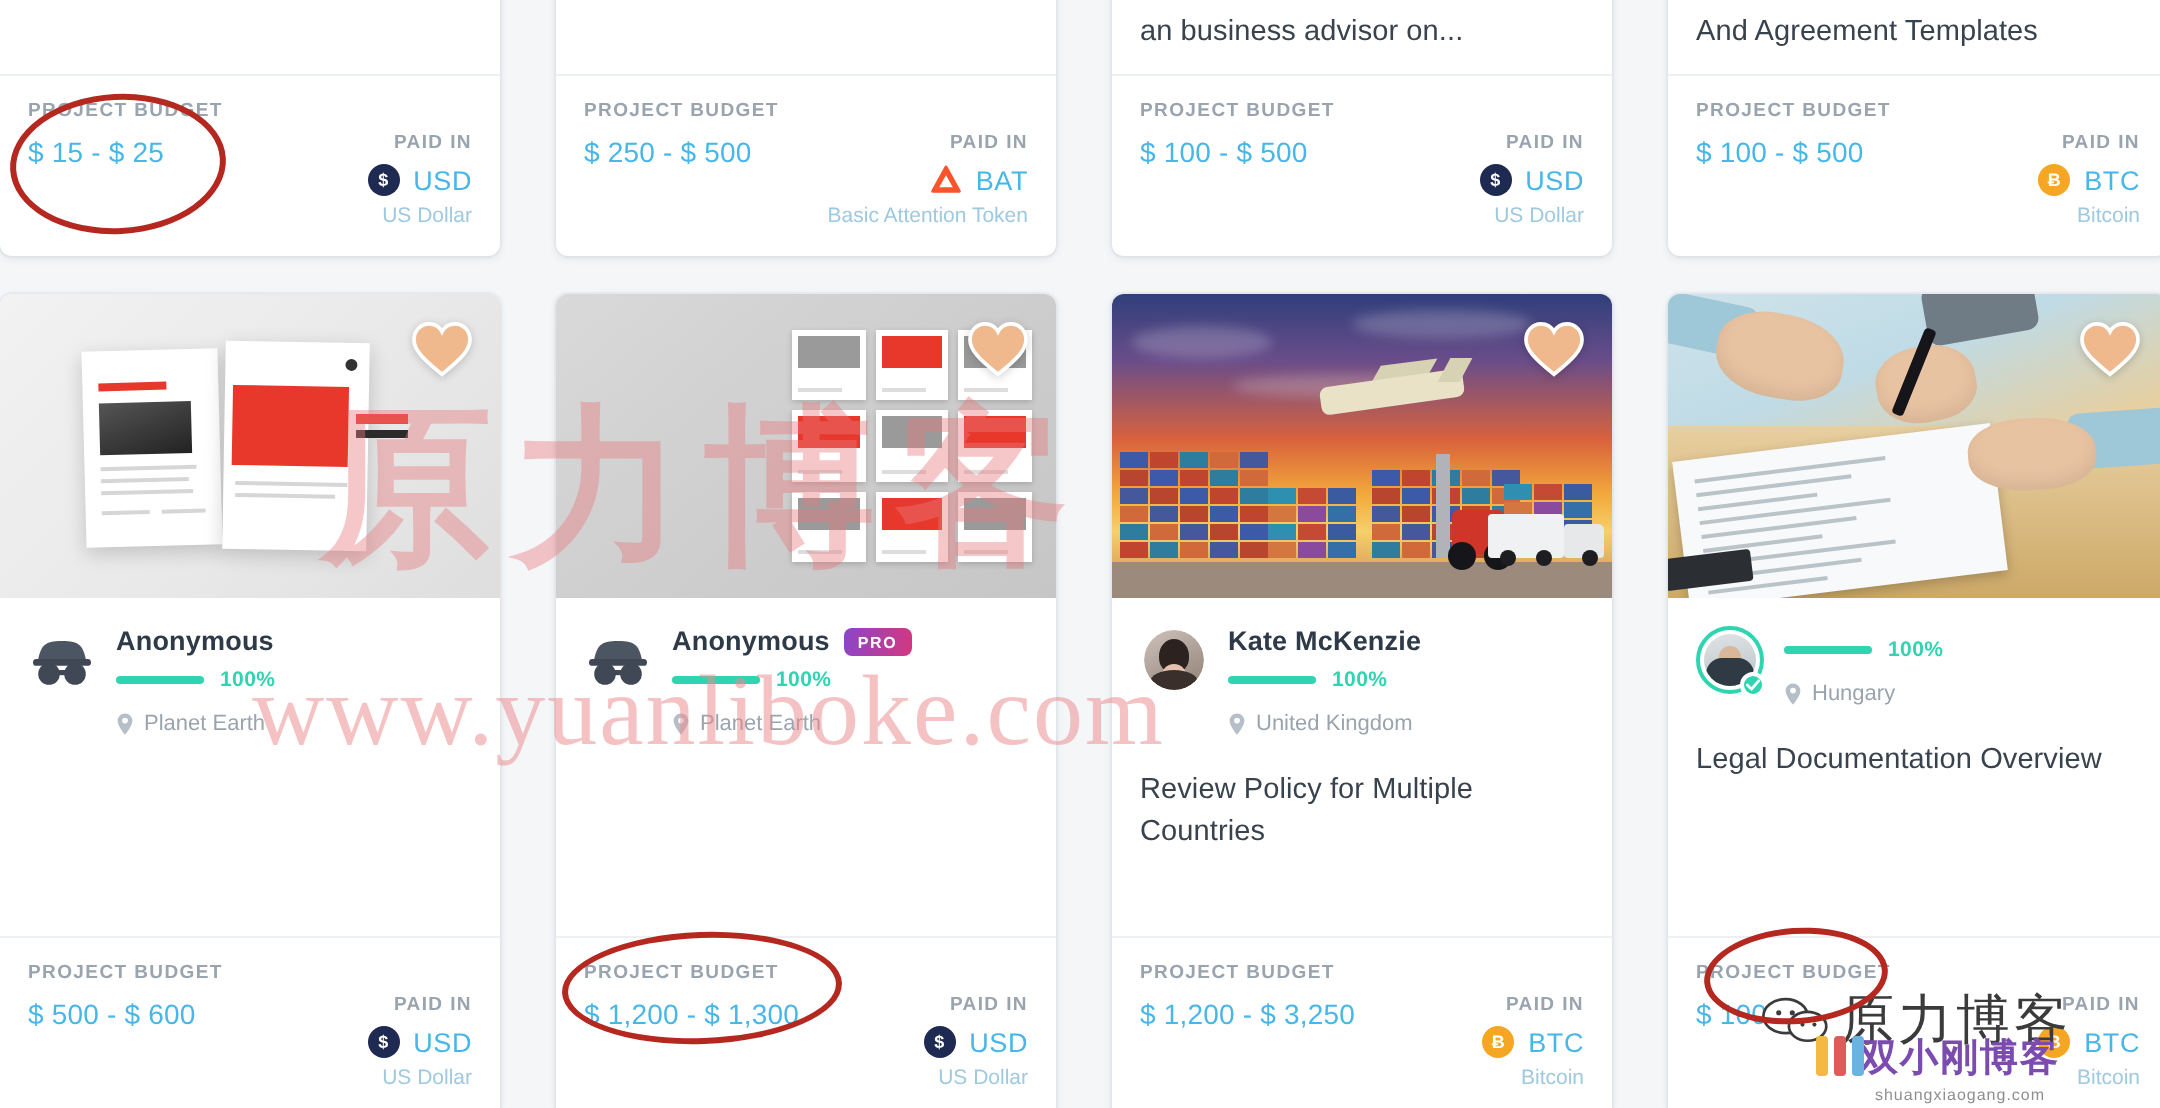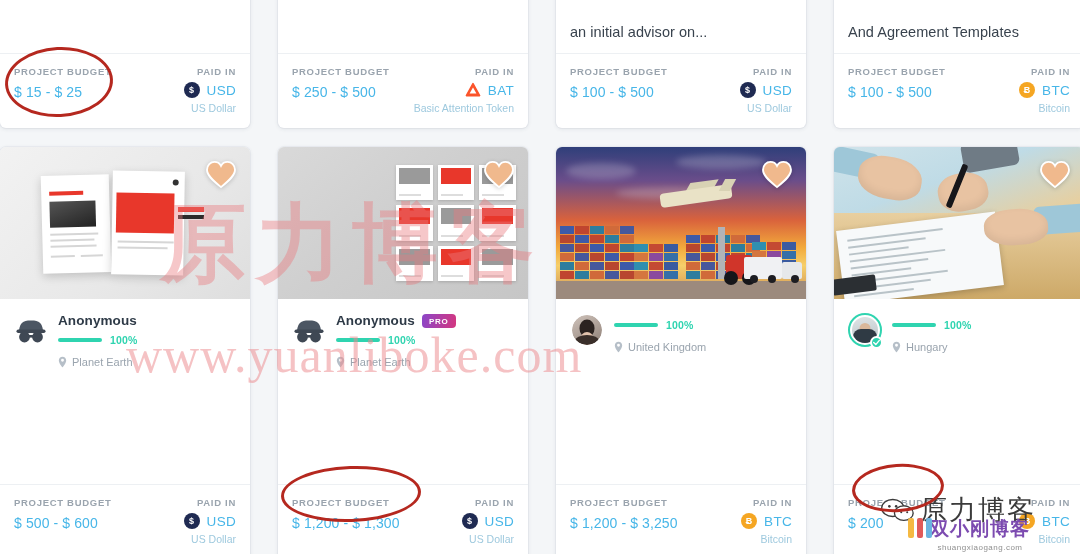--- a/index.html
+++ b/index.html
@@ -117,21 +117,21 @@
   .rbar { width:44px; height:3.5px; border-radius:2px; background:#2fd4b0; }
   .rpct { font-size:10.5px; color:#2fd4b0; font-weight:700; letter-spacing:.2px; }
   .loc { display:flex; align-items:center; gap:5px; margin-top:10px; }
   .loc svg { width:9px; height:12px; display:block; }
   .loc span { font-size:11px; color:#9aa4ae; }
   .title { margin-top:17px; font-size:14.5px; line-height:1.45; color:#39434e; letter-spacing:.05px; }
 
   
   .footer { border-top:1px solid #edf0f3; padding:12px 14px 14px; display:flex; justify-content:space-between; align-items:flex-start; }
   .f-left  { }
-  .f-right { text-align:right; }
+  .f-right { text-align:right;margin-top:16px; }
   .f-label { font-size:9.5px; color:#9aa4ae; letter-spacing:.7px; font-weight:600; text-transform:uppercase; }
   .f-amount{ margin-top:7px; font-size:14px; color:#47b6e8; font-weight:400; letter-spacing:.1px; white-space:nowrap; }
   .f-coin  { margin-top:5px; display:flex; align-items:center; justify-content:flex-end; gap:7px; }
   .coin-ic { width:16px; height:16px; border-radius:50%; display:flex; align-items:center; justify-content:center;
              font-size:9px; font-weight:700; color:#fff; }
   .coin-usd{ background:#1f2a52; }
   .coin-btc{ background:#f5a623; }
   .coin-bat{ background:transparent; }
   .coin-bat svg { width:16px; height:16px; display:block; }
   .coin-code { font-size:13.5px; color:#47b6e8; letter-spacing:.3px; }
@@ -206,21 +206,21 @@
                 </svg>
               </span>
               <span class="coin-code">BAT</span>
             </div>
             <div class="f-currency">Basic Attention Token</div>
           </div>
         </div>
       </div>
       <div class="card">
         <div class="body" style="flex:1;display:flex;align-items:flex-end;padding-bottom:10px;">
-          <div class="title" style="margin:0;">an initial advisor on...</div>
+          <div class="title" style="margin:0;">an business advisor on...</div>
         </div>
         <div class="footer">
           <div class="f-left">
             <div class="f-label">PROJECT BUDGET</div>
             <div class="f-amount">$ 100 - $ 500</div>
           </div>
           <div class="f-right">
             <div class="f-label">PAID IN</div>
             <div class="f-coin">
               <span class="coin-ic coin-usd">$</span>
@@ -511,32 +511,36 @@
             <div class="avatar photo">
               <div class="img" style="position:absolute;inset:2px;border-radius:50%;overflow:hidden;">
                 <div class="img" style="background:linear-gradient(150deg,#cfc3bb,#8e7f76);position:absolute;inset:0;">
                   <div style="position:absolute;left:50%;top:44%;transform:translate(-50%,-50%);width:15px;height:17px;border-radius:50% 50% 45% 45%;background:#2c2320;"></div>
                   <div style="position:absolute;left:50%;top:58%;transform:translateX(-50%);width:13px;height:14px;border-radius:50%;background:#e3c3ad;"></div>
                   <div style="position:absolute;left:50%;bottom:-2px;transform:translateX(-50%);width:24px;height:12px;border-radius:50% 50% 0 0;background:#3a2f2a;"></div>
                 </div>
               </div>
             </div>
             <div class="uinfo">
+              <div class="uname-row">
+                <span class="uname">Kate McKenzie</span>
+              </div>
               <div class="rating">
                 <span class="rbar"></span>
                 <span class="rpct">100%</span>
               </div>
               <div class="loc">
                 <svg viewBox="0 0 10 13">
                   <path d="M5 0.6C2.7.6.9 2.4.9 4.7c0 3 4.1 7.7 4.1 7.7s4.1-4.7 4.1-7.7C9.1 2.4 7.3.6 5 .6zm0 5.6a1.6 1.6 0 1 1 0-3.2 1.6 1.6 0 0 1 0 3.2z" fill="#b6bfc8"></path>
                 </svg>
                 <span>United Kingdom</span>
               </div>
             </div>
           </div>
+          <div class="title">Review Policy for Multiple Countries</div>
         </div>
         <div class="footer">
           <div class="f-left">
             <div class="f-label">PROJECT BUDGET</div>
             <div class="f-amount">$ 1,200 - $ 3,250</div>
           </div>
           <div class="f-right">
             <div class="f-label">PAID IN</div>
             <div class="f-coin">
               <span class="coin-ic coin-btc">Ƀ</span>
@@ -598,25 +602,26 @@
                 <span class="rpct">100%</span>
               </div>
               <div class="loc">
                 <svg viewBox="0 0 10 13">
                   <path d="M5 0.6C2.7.6.9 2.4.9 4.7c0 3 4.1 7.7 4.1 7.7s4.1-4.7 4.1-7.7C9.1 2.4 7.3.6 5 .6zm0 5.6a1.6 1.6 0 1 1 0-3.2 1.6 1.6 0 0 1 0 3.2z" fill="#b6bfc8"></path>
                 </svg>
                 <span>Hungary</span>
               </div>
             </div>
           </div>
-        </div>
-        <div class="footer">
-          <div class="f-left">
-            <div class="f-label">PROJECT BUDGET</div>
-            <div class="f-amount">$ 200</div>
+          <div class="title">Legal Documentation Overview</div>
+        </div>
+        <div class="footer">
+          <div class="f-left">
+            <div class="f-label">PROJECT BUDGET</div>
+            <div class="f-amount">$ 100</div>
           </div>
           <div class="f-right">
             <div class="f-label">PAID IN</div>
             <div class="f-coin">
               <span class="coin-ic coin-btc">Ƀ</span>
               <span class="coin-code">BTC</span>
             </div>
             <div class="f-currency">Bitcoin</div>
           </div>
         </div>

